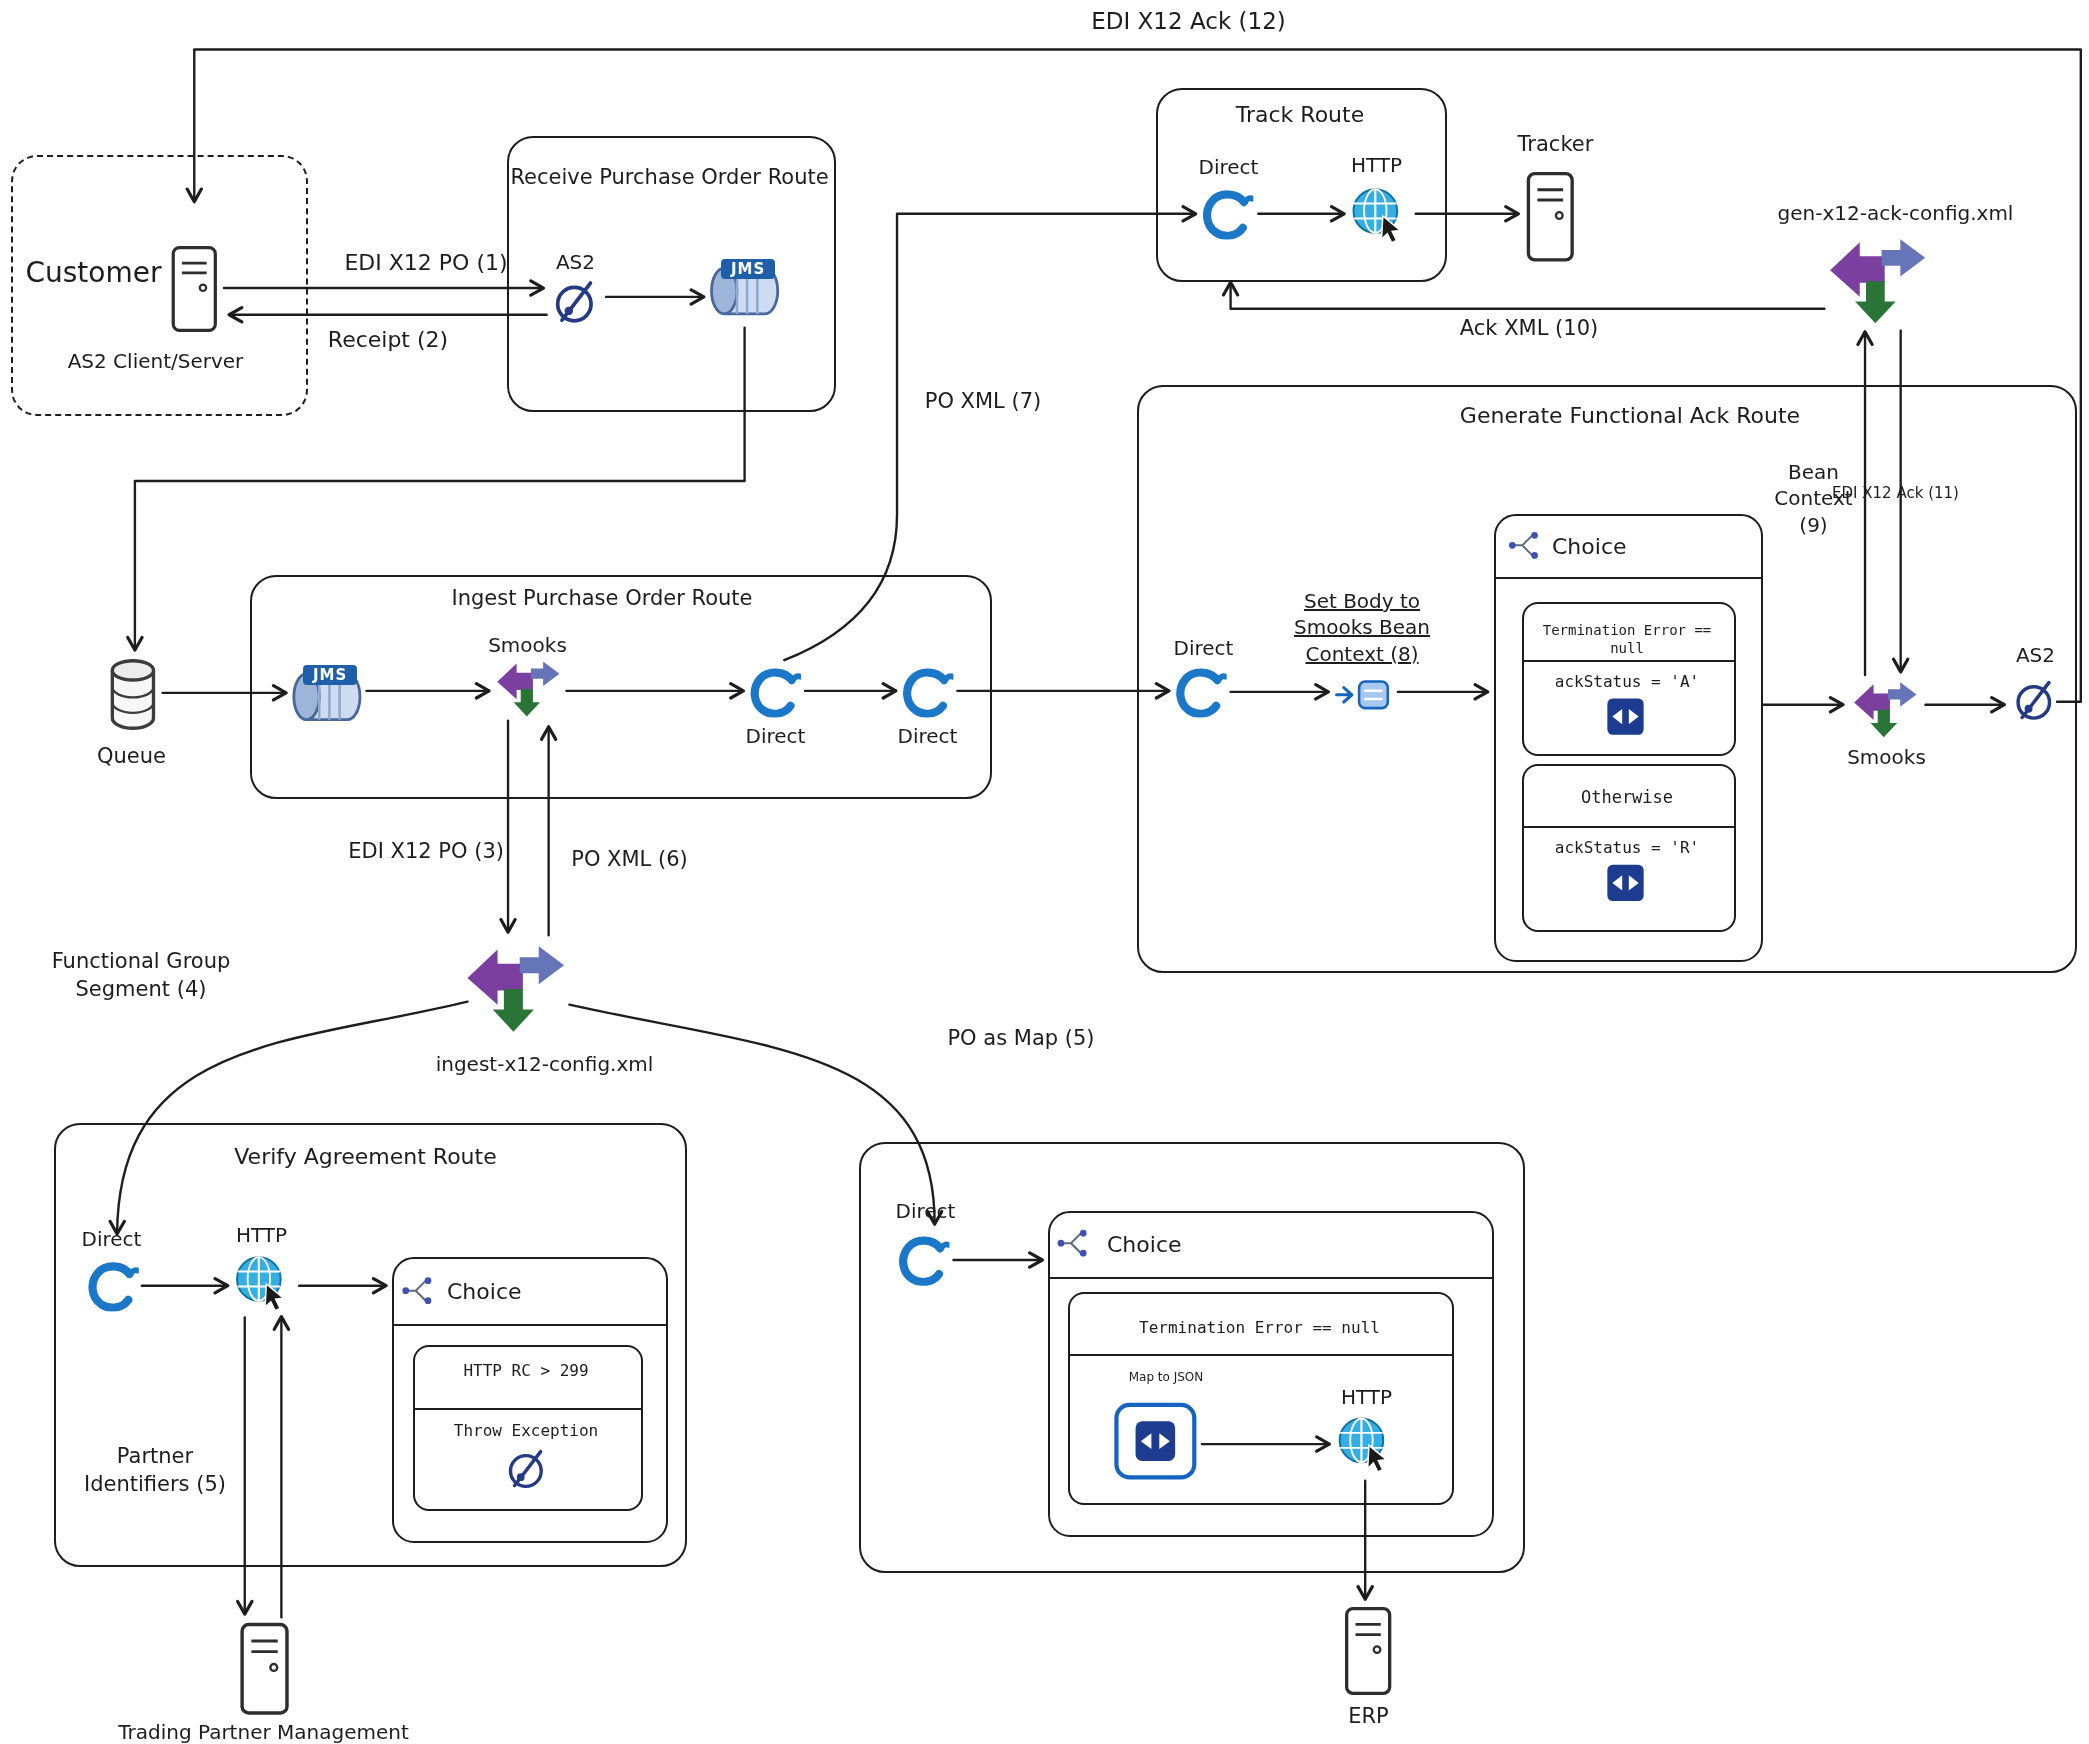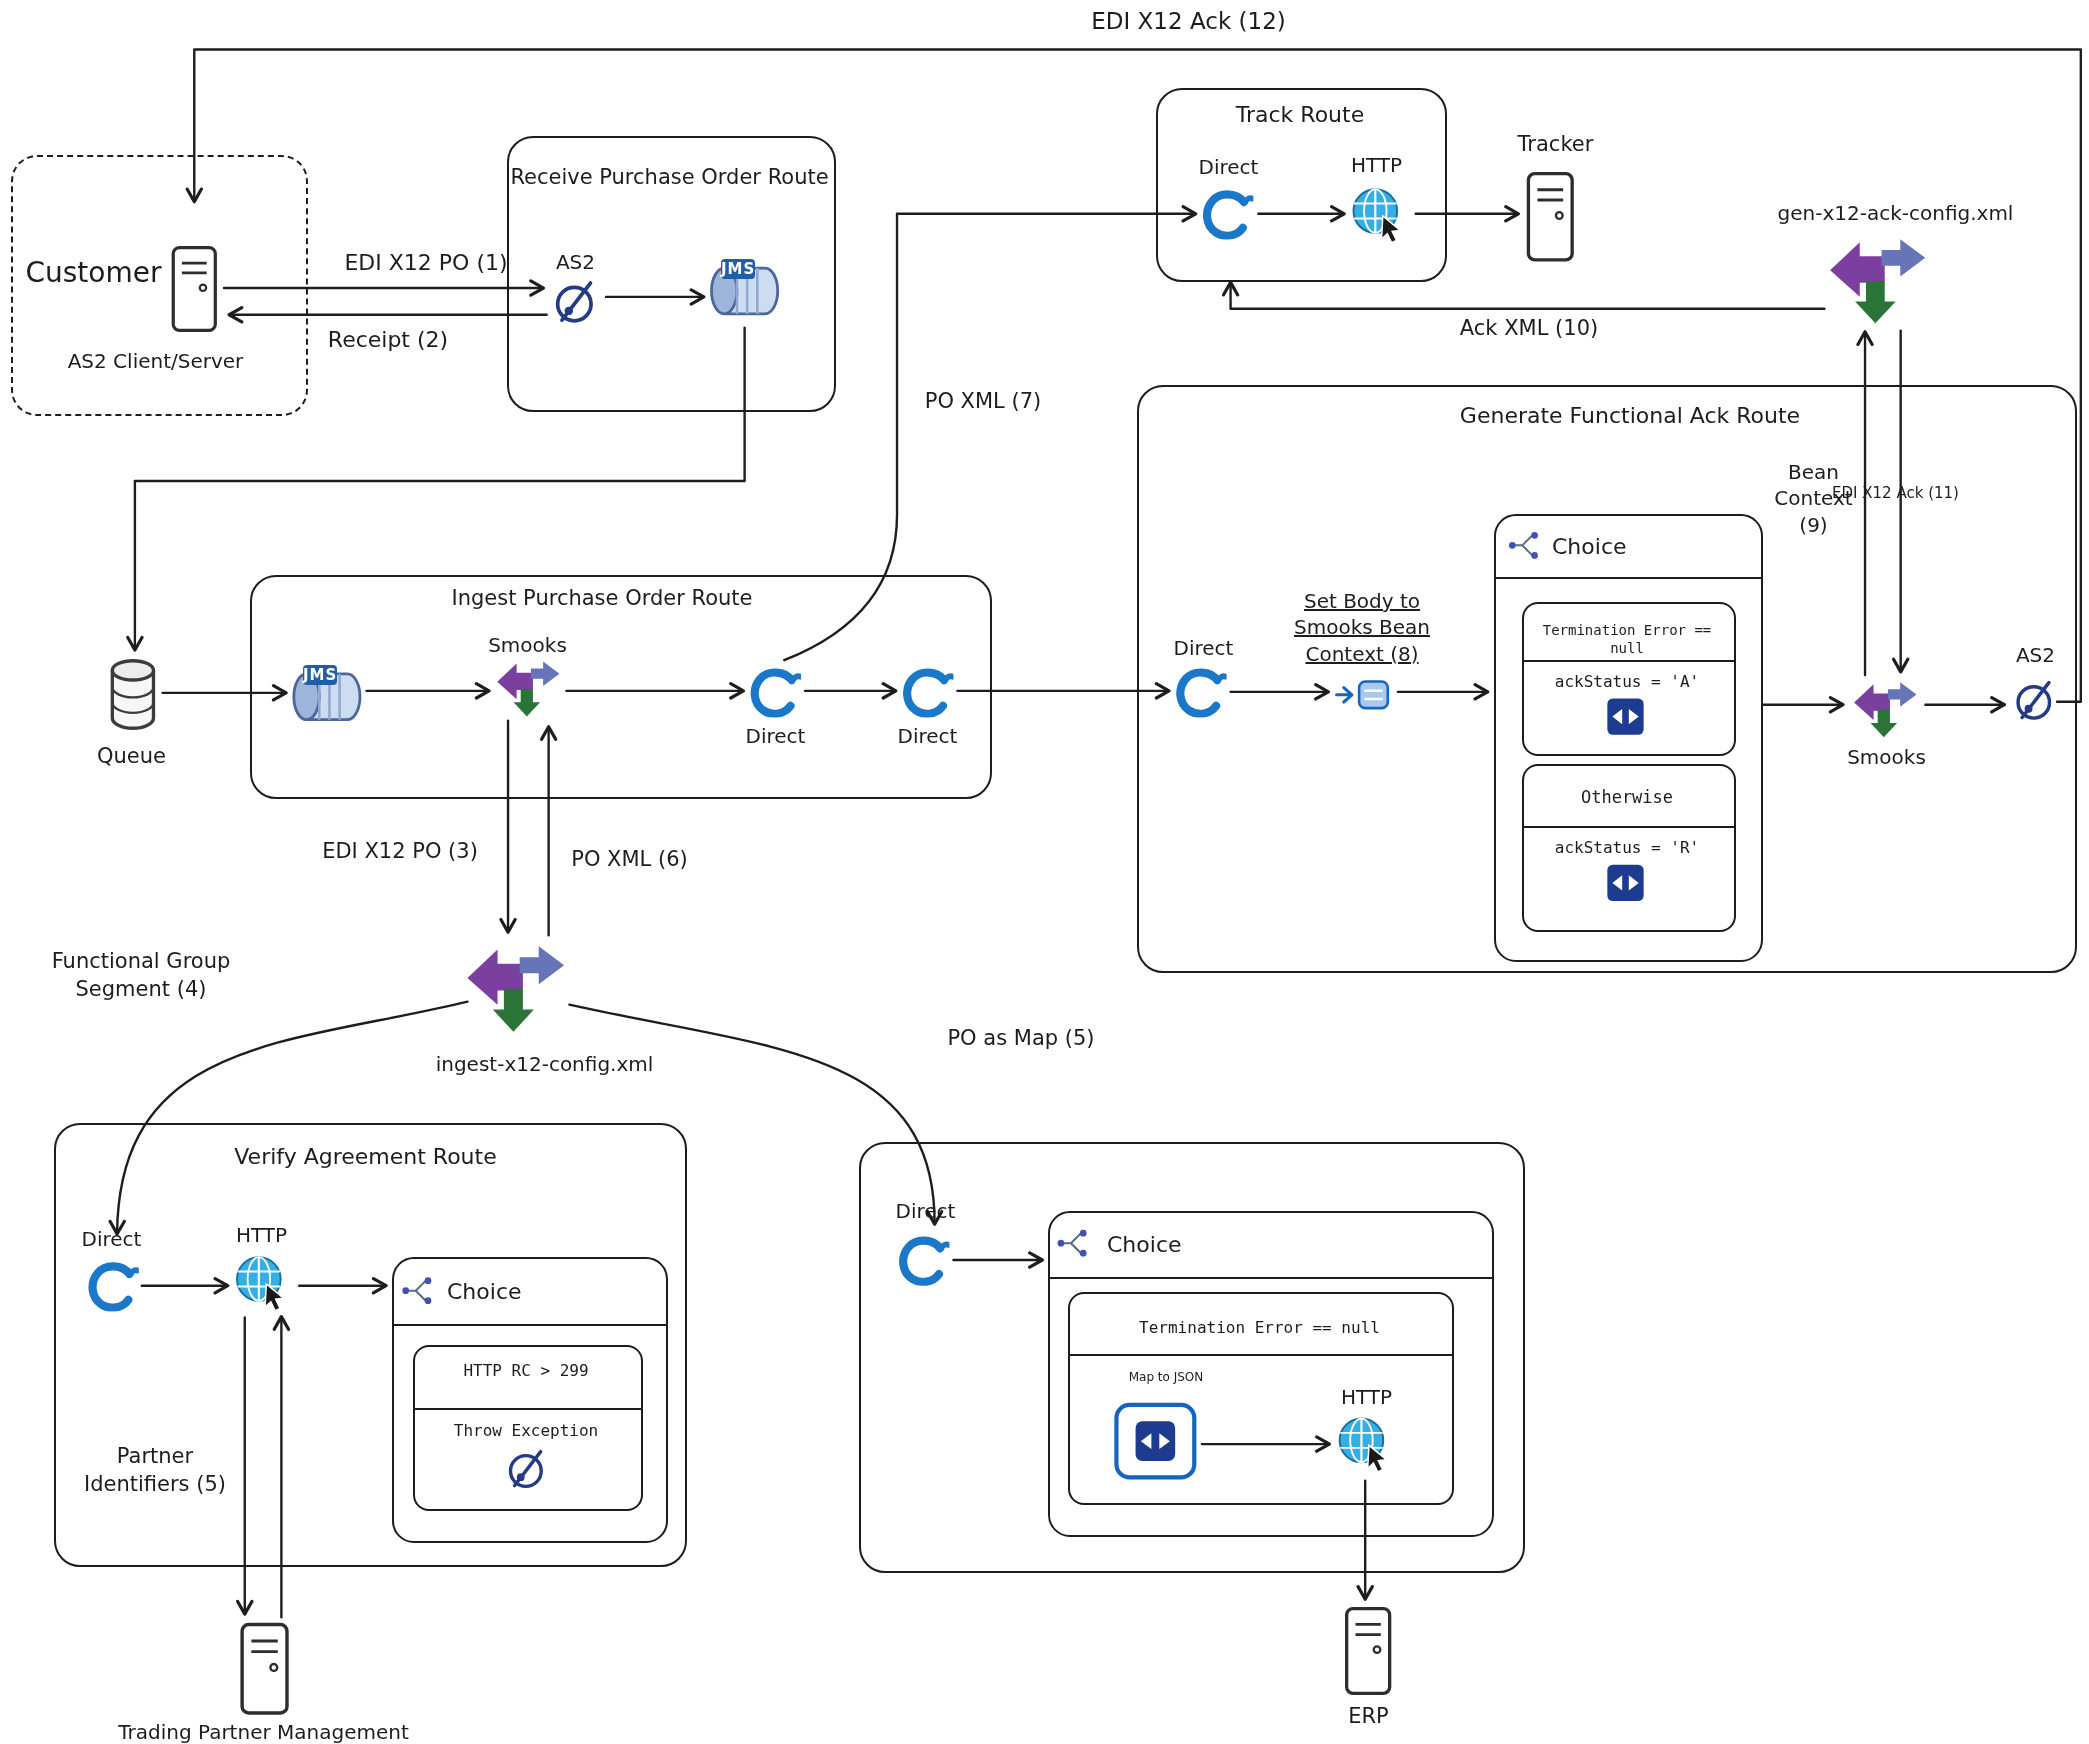--- a/index.html
+++ b/index.html
@@ -6,21 +6,21 @@
   #canvas{position:relative;width:2090px;height:1744px;background:#ffffff;
           font-family:"DejaVu Sans",sans-serif;color:#1d1d1d;overflow:hidden;}
   #wires{position:absolute;left:0;top:0;}
   .box{position:absolute;border:2.6px solid #1d1d1d;border-radius:26px;background:transparent;}
   .dashed{border-style:dashed;}
   .inner{border-radius:16px;border-width:2.2px;}
   .hdiv{position:absolute;left:0;right:0;height:0;border-top:2.2px solid #1d1d1d;}
   .lbl{position:absolute;text-align:center;white-space:pre-line;line-height:1.32;}
   .mono{font-family:"DejaVu Sans Mono",monospace;}
   .badge{position:absolute;background:#1f5fa8;color:#fff;font-weight:bold;font-size:15px;
-         padding:1px 0;border-radius:4px;letter-spacing:1px;}
+         padding:1px 10px;border-radius:4px;letter-spacing:1px;}
   .wire{fill:none;stroke:#1d1d1d;stroke-width:2.4px;stroke-linecap:round;stroke-linejoin:round;}
 </style>
 </head>
 <body>
 
 <div id="canvas">
 
   <div class="box dashed" style="left:11px;top:155px;width:293px;height:257px;"></div>
   <div class="box" style="left:507px;top:136px;width:325px;height:272px;"></div>
   <div class="box" style="left:1156px;top:88px;width:287px;height:190px;"></div>
@@ -235,21 +235,21 @@
   <div class="lbl" style="left:1809px;top:484px;width:173px;font-size:15px;">EDI X12 Ack (11)</div>
   <div class="lbl" style="left:1827px;top:744px;width:119px;font-size:20px;">Smooks</div>
   <div class="lbl" style="left:1986px;top:642px;width:99px;font-size:20px;">AS2</div>
 
   <div class="lbl" style="left:1552px;top:532px;width:119px;font-size:22px;text-align:left;">Choice</div>
   <div class="lbl mono" style="left:1530px;top:621px;width:194px;font-size:14px;">Termination Error == null</div>
   <div class="lbl mono" style="left:1530px;top:671px;width:194px;font-size:16px;">ackStatus = 'A'</div>
   <div class="lbl mono" style="left:1530px;top:786px;width:194px;font-size:17px;">Otherwise</div>
   <div class="lbl mono" style="left:1530px;top:837px;width:194px;font-size:16px;">ackStatus = 'R'</div>
 
-  <div class="lbl" style="left:296px;top:838px;width:208px;font-size:21px;">EDI X12 PO (3)</div>
+  <div class="lbl" style="left:296px;top:838px;width:208px;font-size:21px;text-align:right;">EDI X12 PO (3)</div>
   <div class="lbl" style="left:560px;top:846px;width:139px;font-size:21px;">PO XML (6)</div>
   <div class="lbl" style="left:396px;top:1051px;width:297px;font-size:20px;">ingest-x12-config.xml</div>
   <div class="lbl" style="left:36px;top:948px;width:210px;font-size:21px;">Functional Group
 Segment (4)</div>
   <div class="lbl" style="left:916px;top:1025px;width:210px;font-size:21px;">PO as Map (5)</div>
 
   <div class="lbl" style="left:217px;top:1142px;width:297px;font-size:22px;">Verify Agreement Route</div>
   <div class="lbl" style="left:64px;top:1226px;width:95px;font-size:20px;">Direct</div>
   <div class="lbl" style="left:214px;top:1222px;width:95px;font-size:20px;">HTTP</div>
   <div class="lbl" style="left:447px;top:1277px;width:119px;font-size:22px;text-align:left;">Choice</div>

